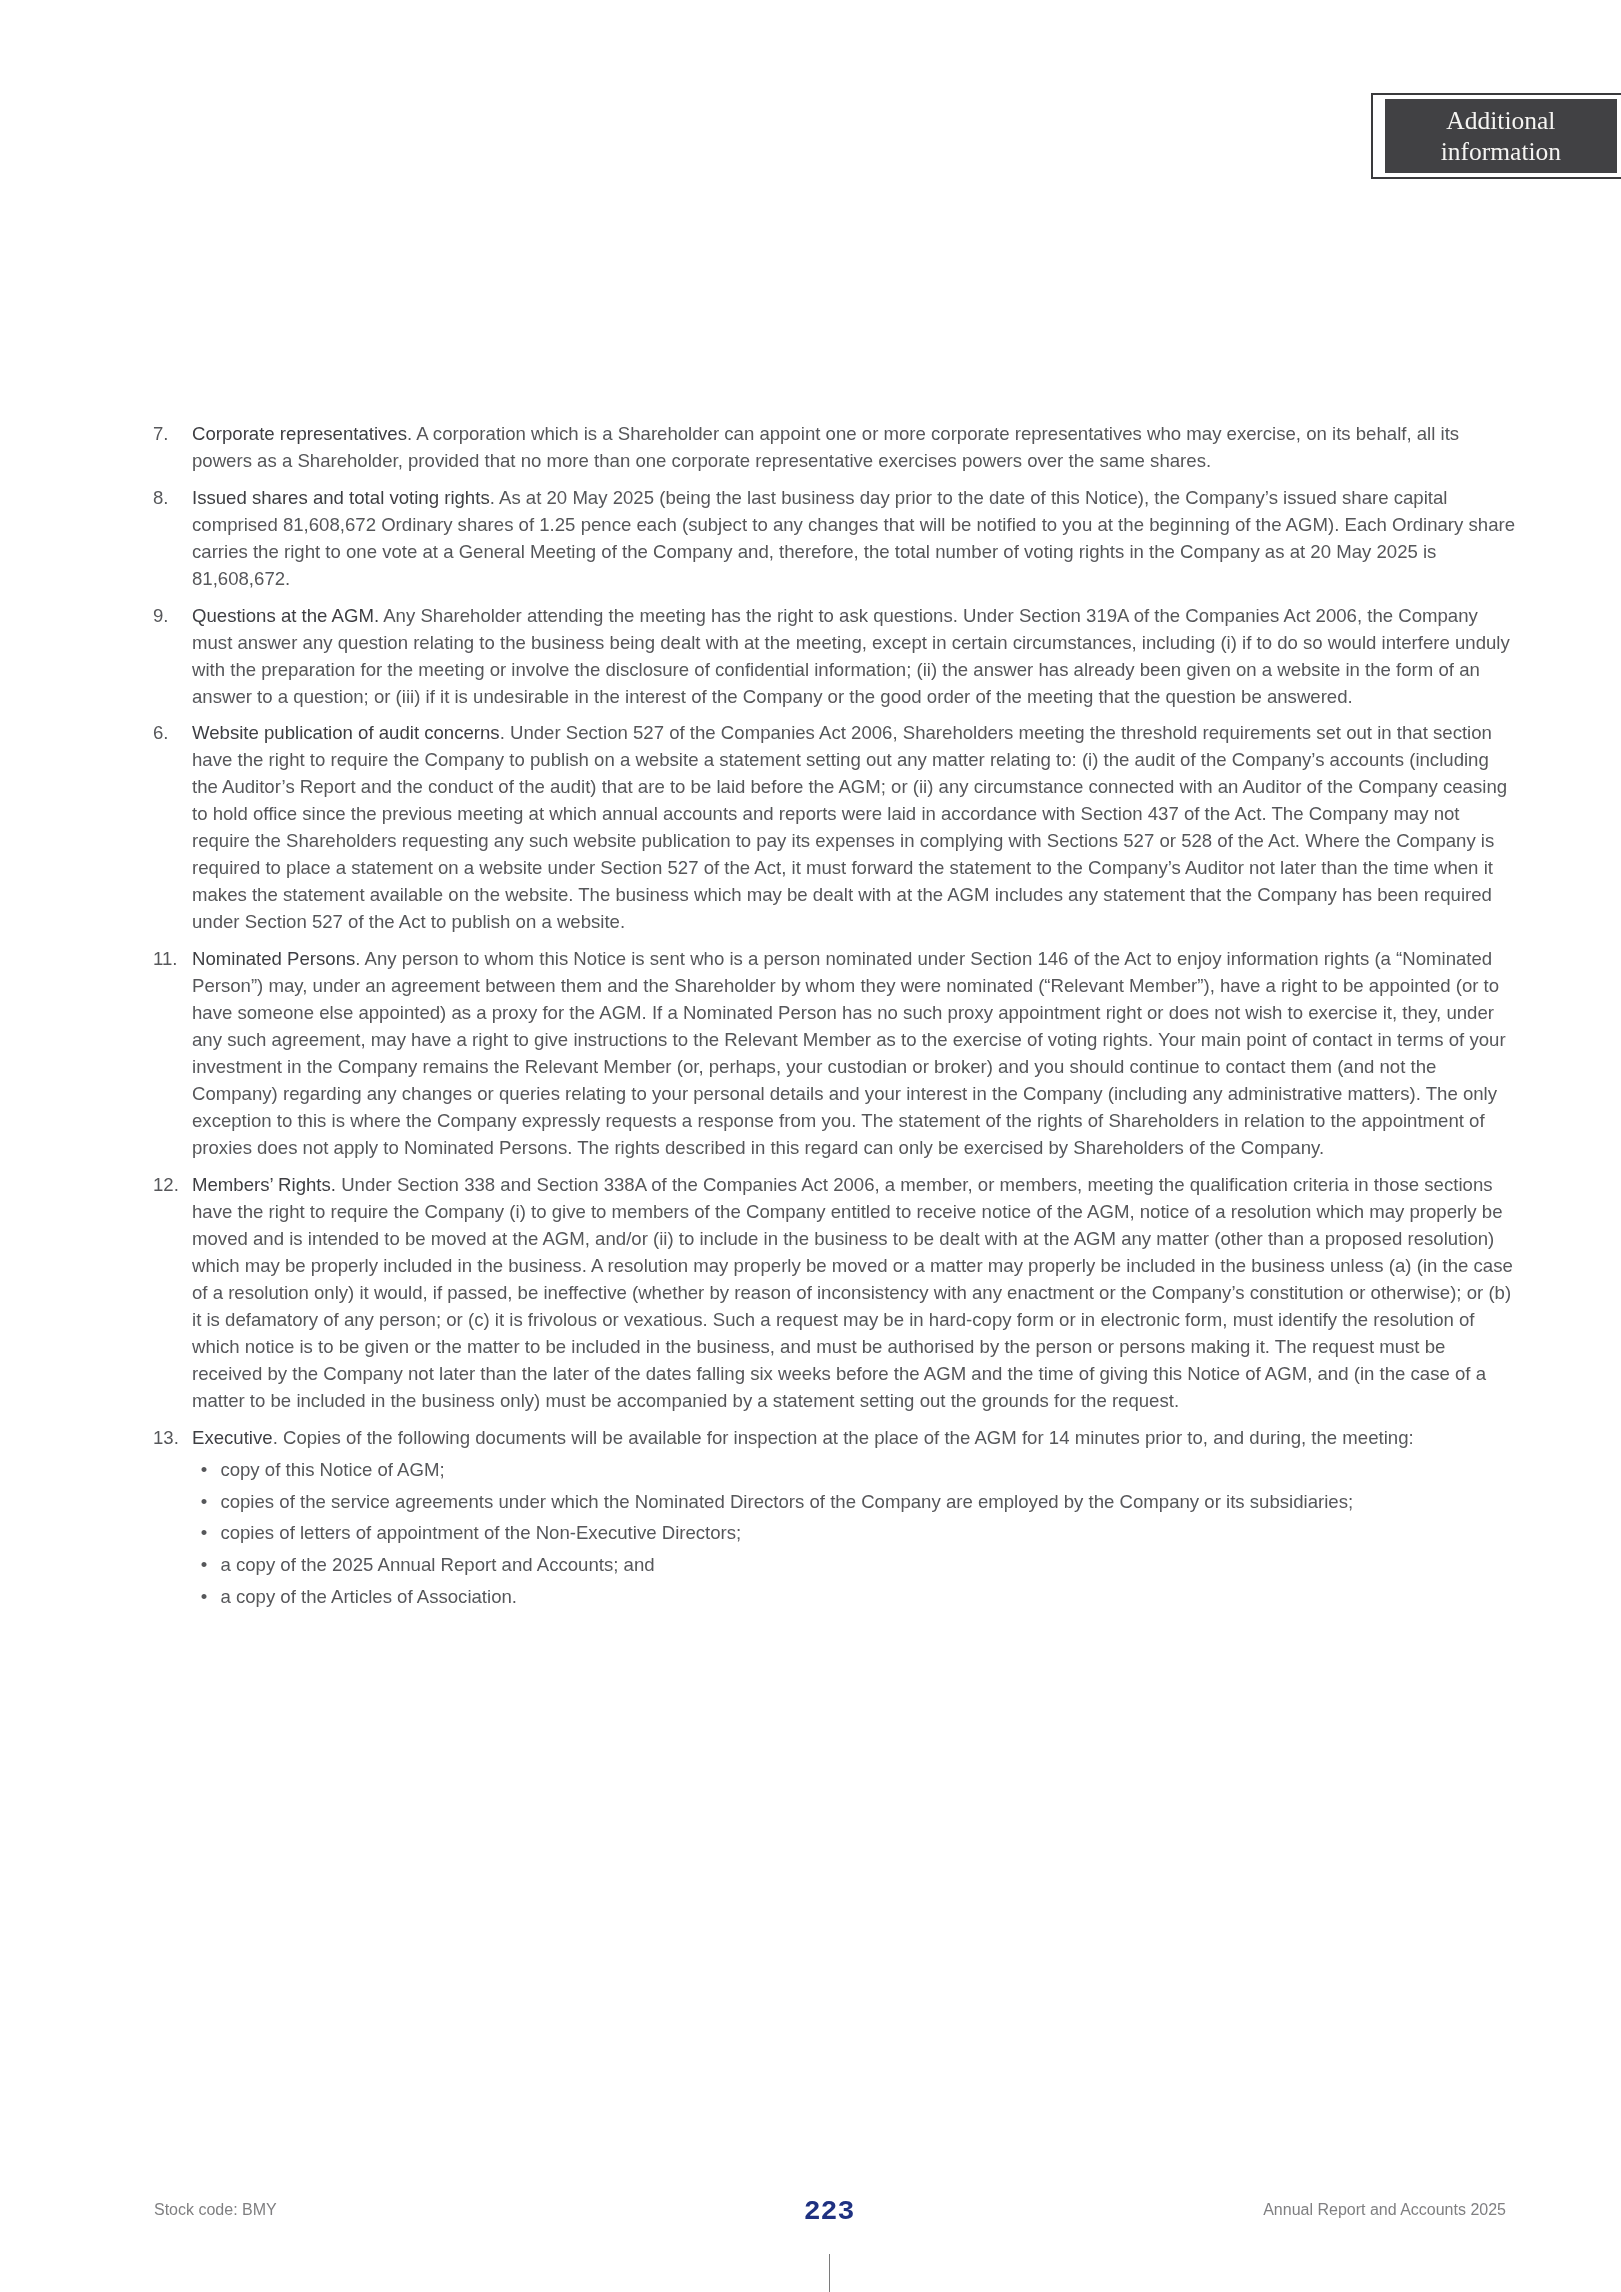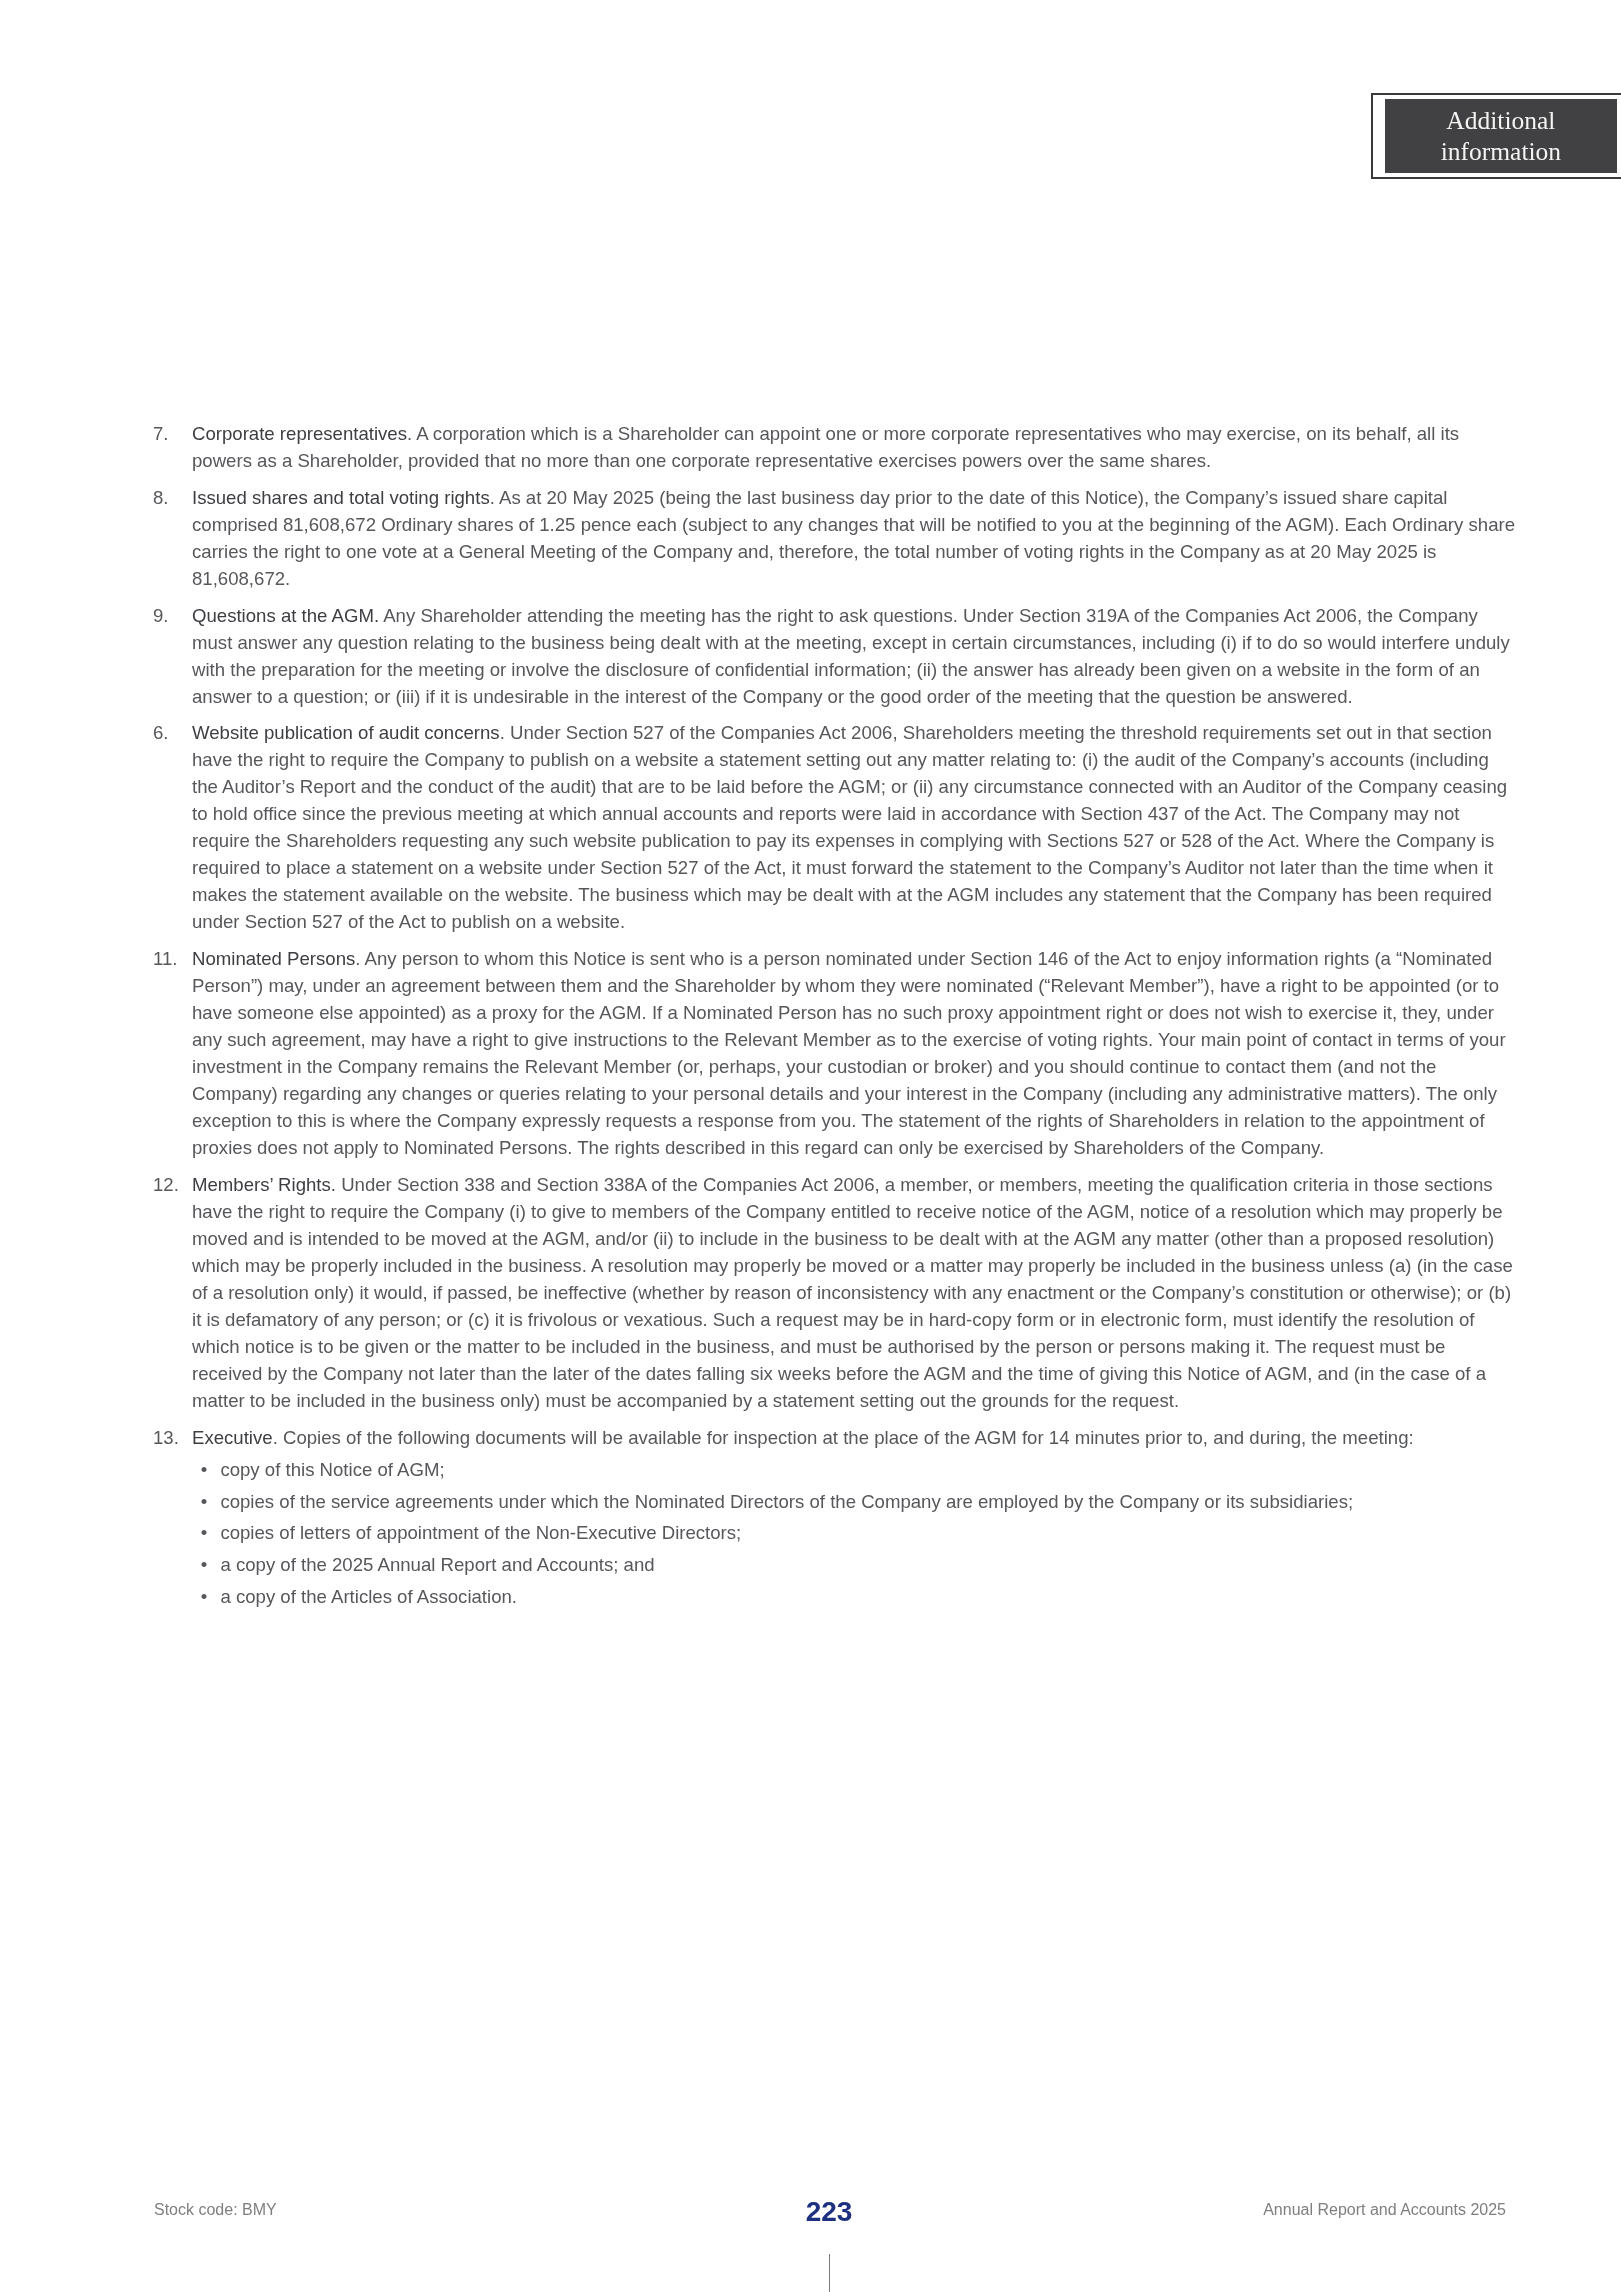--- a/index.html
+++ b/index.html
@@ -78,21 +78,21 @@
     color: #7f7f81;
     white-space: nowrap;
   }
   .footer-left { left: 154px; }
   .footer-right { right: 115px; }
   .page-number {
     position: absolute;
     top: 2196px;
     left: 829px;
     transform: translateX(-50%);
-    font-family: Liberation Sans, sans-serif;
+    font-family: Liberation Mono, monospace;
     font-weight: 700;
     font-size: 28px;
     color: #1e3181;
   }
   .spine-mark {
     position: absolute;
     left: 829px;
     top: 2254px;
     width: 1px;
     height: 38px;

